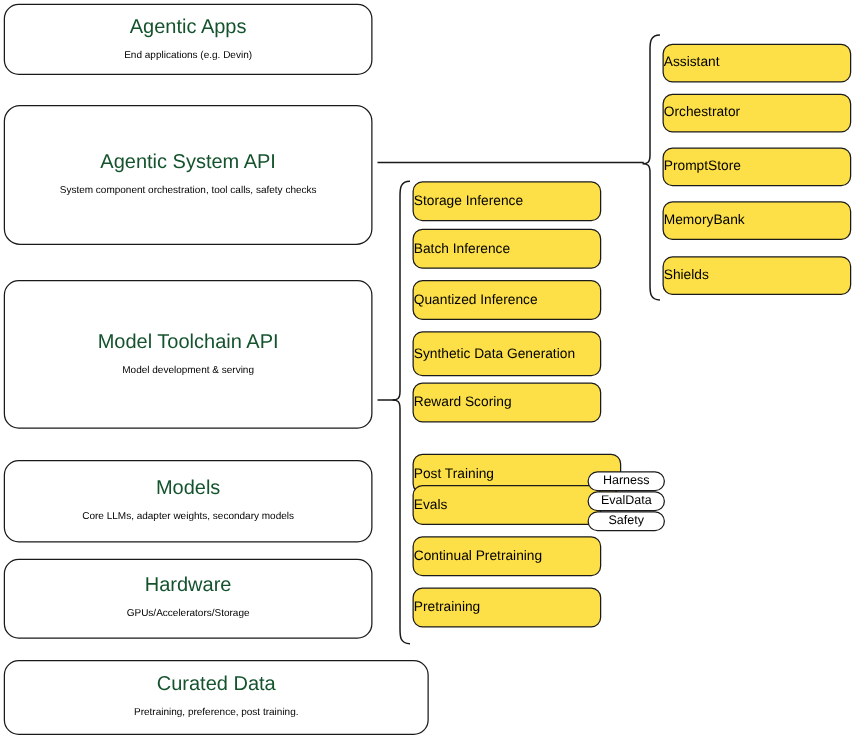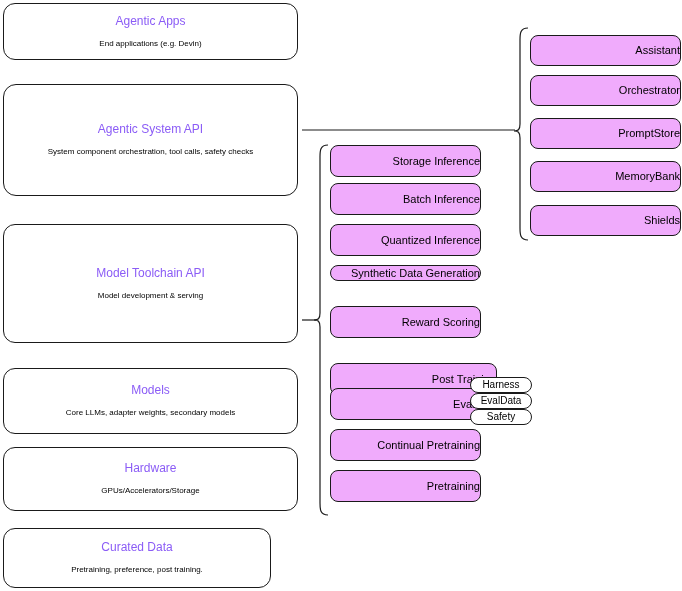--- a/index.html
+++ b/index.html
@@ -24,43 +24,43 @@
     border-radius: 12px;
     background: #ffffff;
     display: flex;
     flex-direction: column;
     align-items: center;
     justify-content: center;
     text-align: center;
     padding: 0 8px;
   }
   .layer-title {
-    font-size: 12px;
-    color: #8b5cf6;
+    font-size: 16px;
+    color: #14532d;
     line-height: 15px;
     white-space: nowrap;
   }
   .layer-sub {
     font-size: 8px;
     color: #000000;
     line-height: 12px;
     margin-top: 9px;
     white-space: nowrap;
   }
 
   
   .cap-box {
     position: absolute;
     box-sizing: border-box;
     border: 1px solid #1a1a1a;
     border-radius: 8px;
-    background: #f0abfc;
+    background: #fde047;
     display: flex;
     align-items: center;
-    justify-content: flex-end;
+    justify-content: flex-start;
     text-align: center;
   }
   .cap-label {
     font-size: 11px;
     color: #000000;
     line-height: 13px;
     white-space: nowrap;
   }
 
   
@@ -144,21 +144,21 @@
   <div class="layer-box" style="left: 3px; top: 368px; width: 295px; height: 66px;">
     <div class="layer-title">Models</div>
     <div class="layer-sub">Core LLMs, adapter weights, secondary models</div>
   </div>
 
   <div class="layer-box" style="left: 3px; top: 447px; width: 295px; height: 64px;">
     <div class="layer-title">Hardware</div>
     <div class="layer-sub">GPUs/Accelerators/Storage</div>
   </div>
 
-  <div class="layer-box" style="left: 3px; top: 528px; width: 268px; height: 60px;">
+  <div class="layer-box" style="left: 3px; top: 528px; width: 340px; height: 60px;">
     <div class="layer-title">Curated Data</div>
     <div class="layer-sub">Pretraining, preference, post training.</div>
   </div>
 
   <div id="system-components-group">
       <div class="cap-box" style="left: 530px; top: 35px; width: 151px; height: 31px;">
         <span class="cap-label">Assistant</span>
       </div>
       <div class="cap-box" style="left: 530px; top: 75px; width: 151px; height: 31px;">
         <span class="cap-label">Orchestrator</span>
@@ -177,21 +177,21 @@
   <div id="toolchain-components-group">
       <div class="cap-box" style="left: 330px; top: 145px; width: 151px; height: 32px;">
         <span class="cap-label">Storage Inference</span>
       </div>
       <div class="cap-box" style="left: 330px; top: 183px; width: 151px; height: 32px;">
         <span class="cap-label">Batch Inference</span>
       </div>
       <div class="cap-box" style="left: 330px; top: 224px; width: 151px; height: 32px;">
         <span class="cap-label">Quantized Inference</span>
       </div>
-      <div class="cap-box" style="left: 330px; top: 265px; width: 151px; height: 16px;">
+      <div class="cap-box" style="left: 330px; top: 265px; width: 151px; height: 36px;">
         <span class="cap-label">Synthetic Data Generation</span>
       </div>
       <div class="cap-box" style="left: 330px; top: 306px; width: 151px; height: 32px;">
         <span class="cap-label">Reward Scoring</span>
       </div>
       <div class="cap-box" style="left: 330px; top: 363px; width: 167px; height: 32px;">
         <span class="cap-label">Post Training</span>
       </div>
       <div class="cap-box" style="left: 330px; top: 388px; width: 151px; height: 32px;">
         <span class="cap-label">Evals</span>

